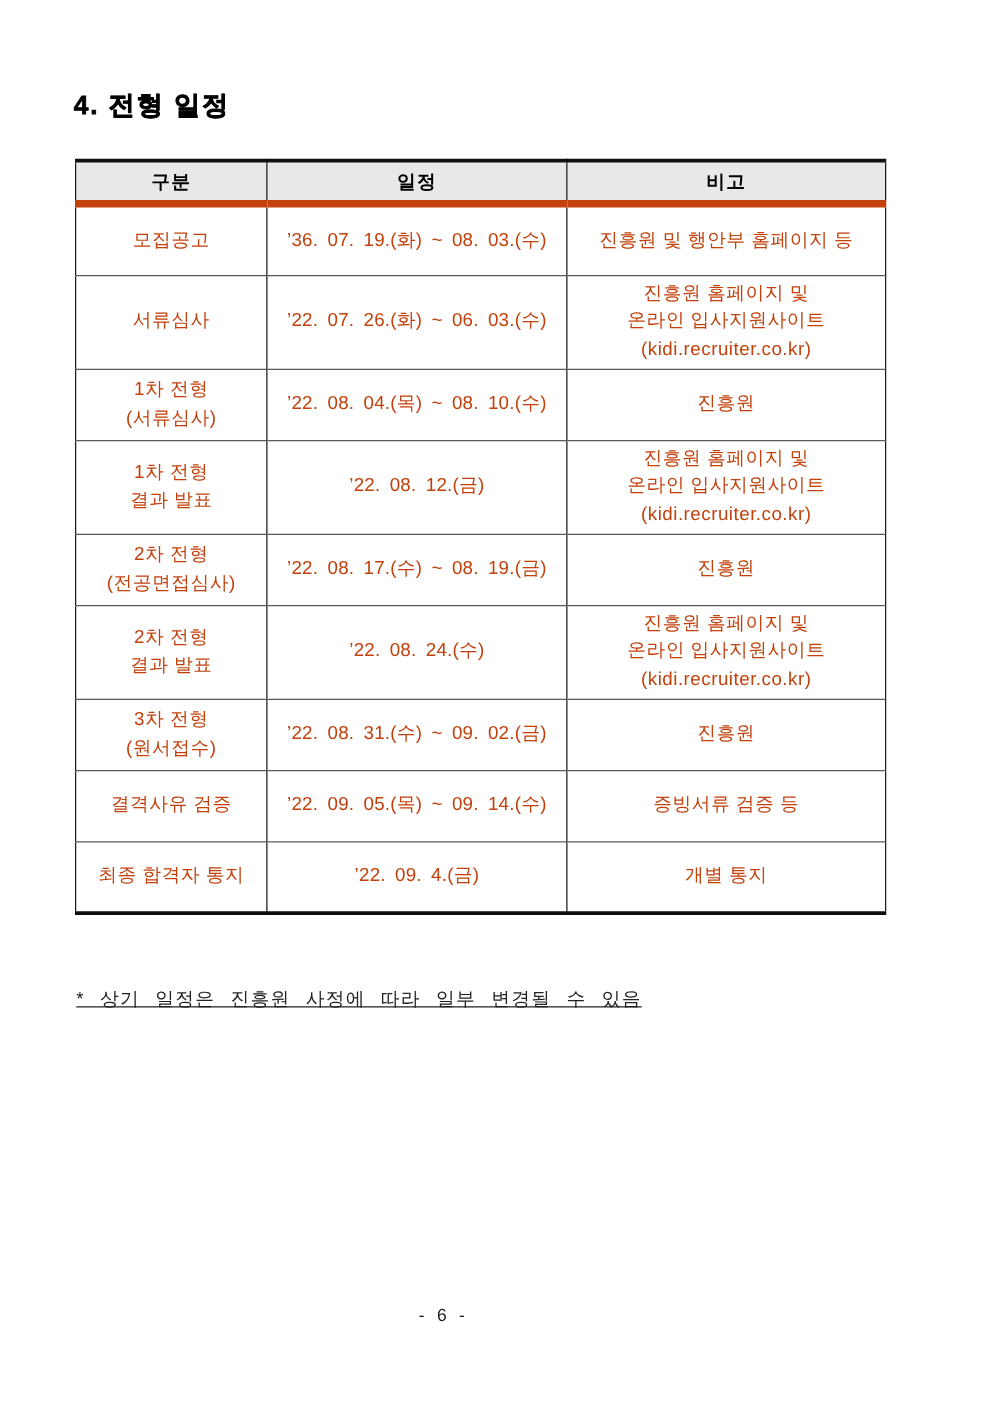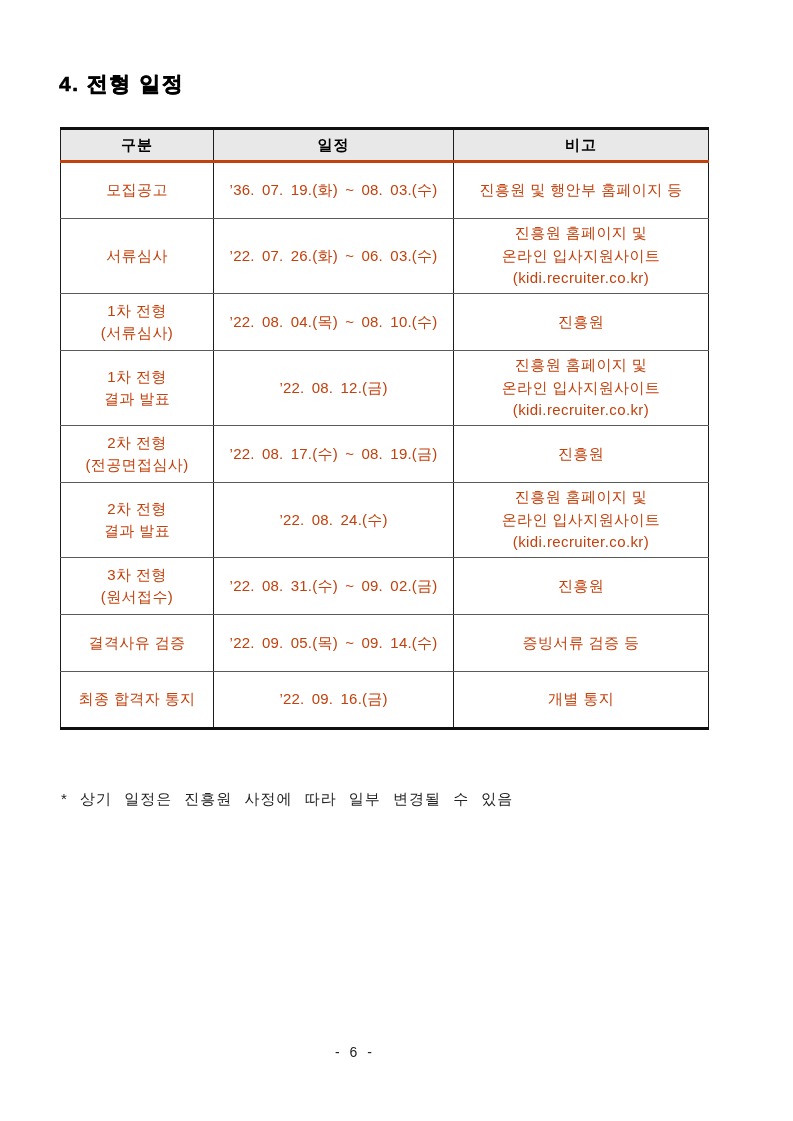--- a/index.html
+++ b/index.html
@@ -27,21 +27,21 @@
     border-bottom:3px solid #0f0f0f;
     border-left:1.5px solid #1c1c1c;
     border-right:1.5px solid #1c1c1c;
   }
   col.c1{width:153px;} col.c2{width:240px;} col.c3{width:255px;}
 
   th{
     background:#e8e8e8;
     height:30px;
     font-size:15px;font-weight:700;letter-spacing:1px;
-    border-bottom:3px solid #c2410c;
+    border-bottom:6px solid #c2410c;
     border-left:1.2px solid #1c1c1c;
     border-right:1.2px solid #1c1c1c;
     color:#000;
     padding:0;
   }
   td{
     font-size:15px;
     text-align:center;vertical-align:middle;
     white-space:pre-line;
     line-height:1.5;
@@ -53,21 +53,21 @@
     padding:2px 4px;
     letter-spacing:0.4px;
   }
   td.sched{word-spacing:3px;letter-spacing:0.2px;}
   tr.reg{height:57px;}
   tr.tall{height:75px;}
 
   .footnote{
     position:absolute;left:61px;top:790px;
     font-size:15px;color:#222;
-    letter-spacing:1px;word-spacing:7px;
+    letter-spacing:1px;word-spacing:7px;text-decoration:underline;
   }
 
   .page-number{
     position:absolute;left:0;top:1044px;width:100%;
     text-align:center;
     font-size:14px;color:#222;letter-spacing:3px;
   }
 </style>
 </head>
 <body>
@@ -136,21 +136,21 @@
       <td class="sched">’22. 08. 31.(수) ~ 09. 02.(금)</td>
       <td class="note">진흥원</td>
     </tr>
         <tr class="reg">
       <td class="cat">결격사유 검증</td>
       <td class="sched">’22. 09. 05.(목) ~ 09. 14.(수)</td>
       <td class="note">증빙서류 검증 등</td>
     </tr>
         <tr class="reg">
       <td class="cat">최종 합격자 통지</td>
-      <td class="sched">’22. 09. 16.(금)</td>
+      <td class="sched">’22. 09. 4.(금)</td>
       <td class="note">개별 통지</td>
     </tr>
       </tbody>
   </table>
 
   <div class="footnote">* 상기 일정은 진흥원 사정에 따라 일부 변경될 수 있음</div>
 
   <div class="page-number">- 6 -</div>
 
 </div>

